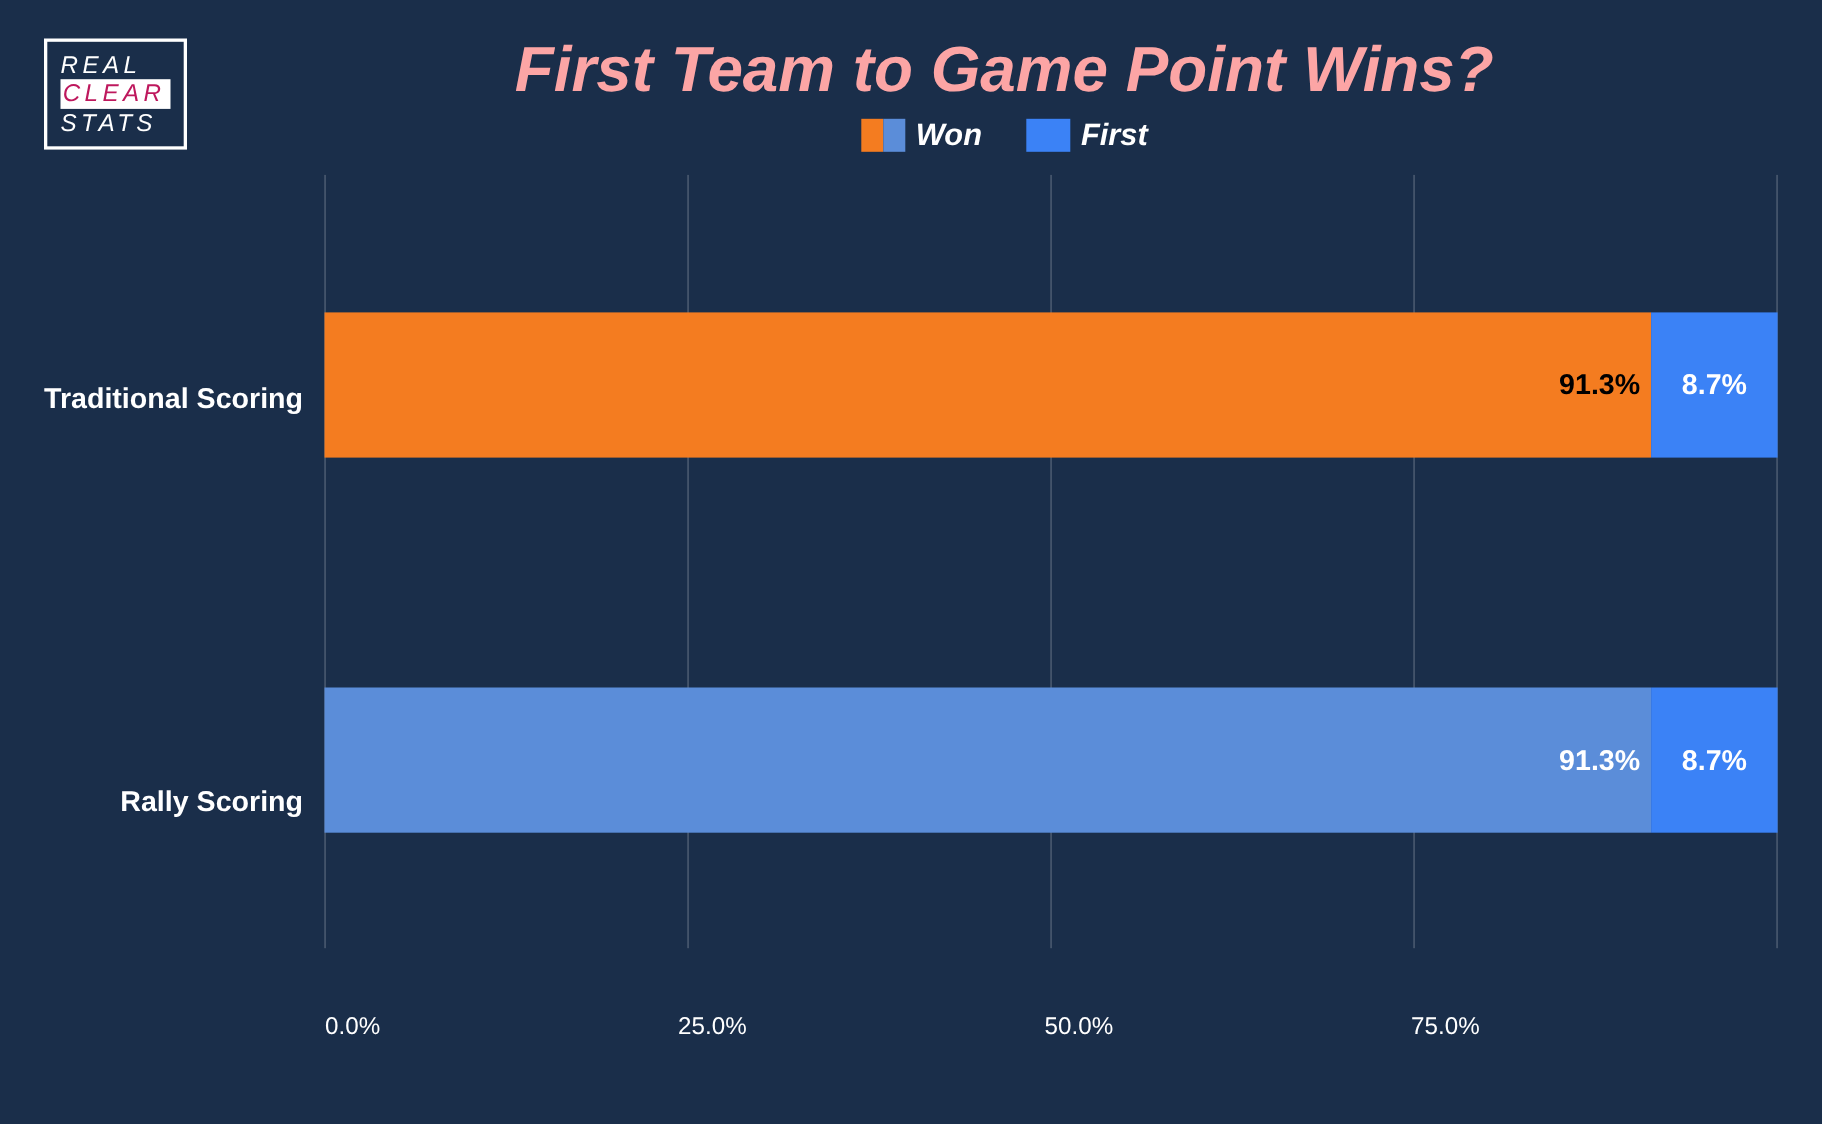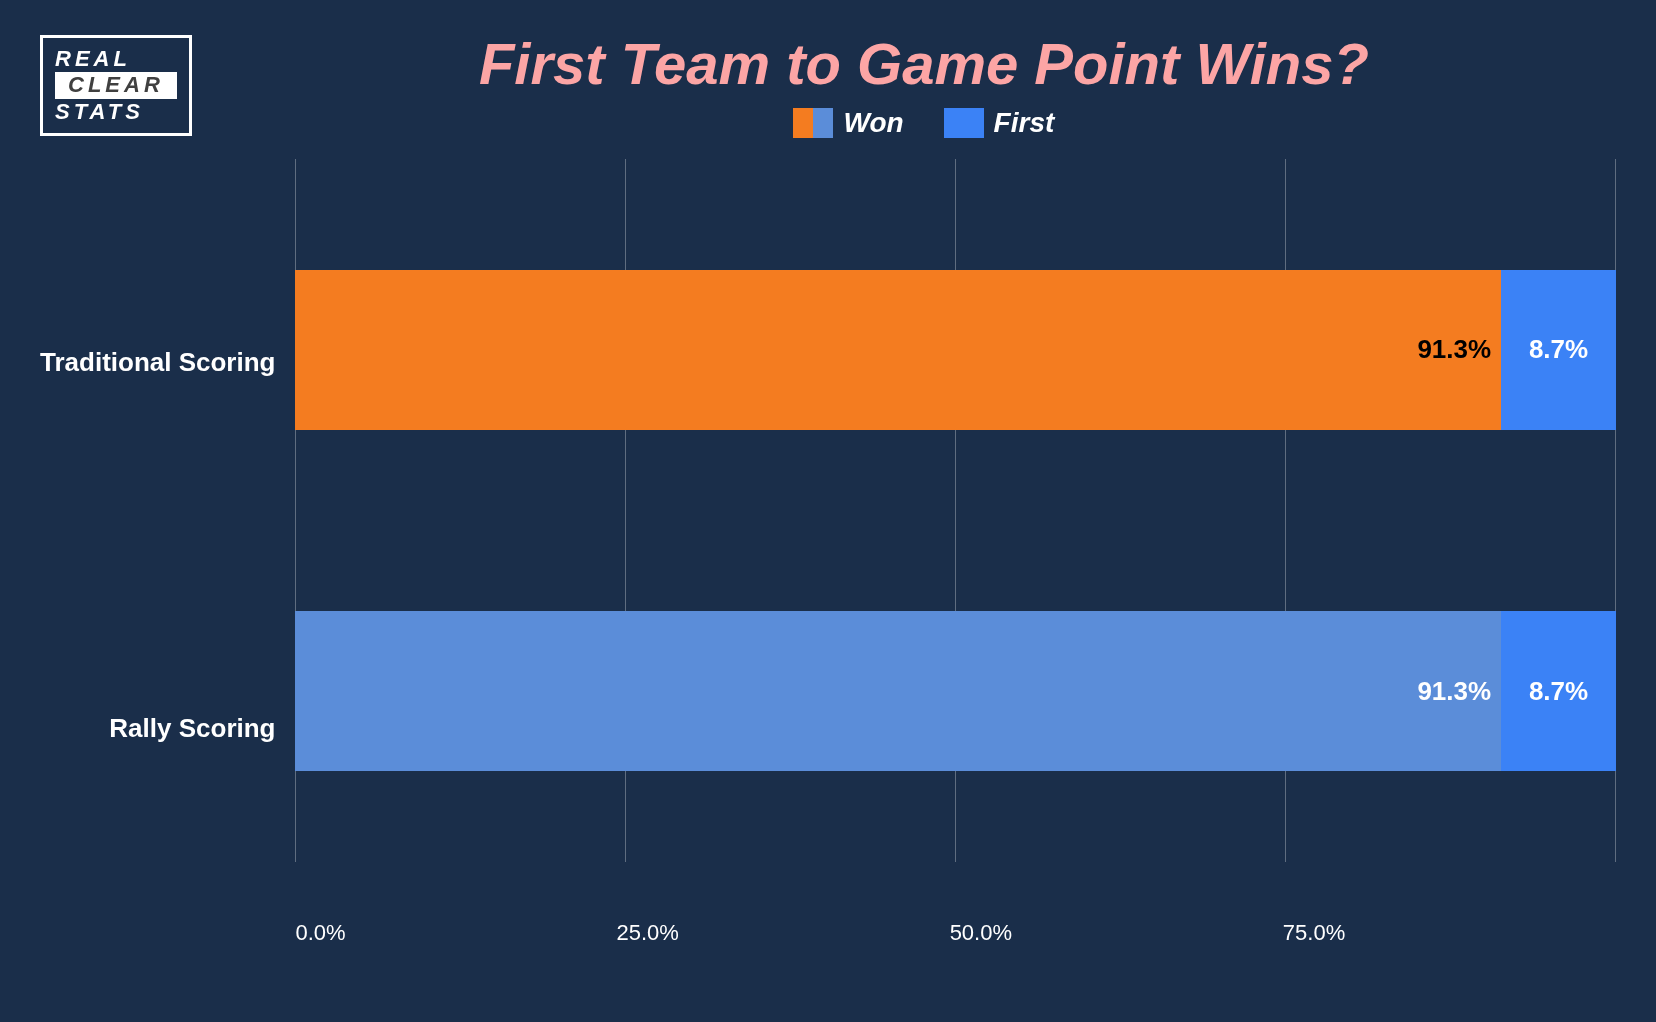--- a/index.html
+++ b/index.html
@@ -27,30 +27,30 @@
       padding: 8px 12px;
       margin-right: 40px;
       min-width: 130px;
       flex-shrink: 0;
       margin-top: 5px;
     }
 
     .logo-line {
       color: white;
       font-size: 22px;
-      font-weight: 700;
+      font-weight: 400;
       letter-spacing: 4px;
       line-height: 1.2;
       font-style: italic;
     }
 
     .logo-line.highlight {
       background-color: white;
-      color: #404040;
-      padding: 0 13px;
+      color: #be185d;
+      padding: 0 2px;
       display: inline-block;
     }
 
     .title-legend-area {
       display: flex;
       flex-direction: column;
       align-items: center;
       flex: 1;
     }
 
@@ -142,21 +142,21 @@
     }
 
     .grid-line {
       width: 1px;
       background-color: rgba(255,255,255,0.3);
       height: 100%;
     }
 
     .bar-row {
       display: flex;
-      height: 160px;
+      height: 132px;
       position: relative;
       z-index: 1;
     }
 
     .bar-container {
       display: flex;
       width: 100%;
       height: 100%;
     }
 

